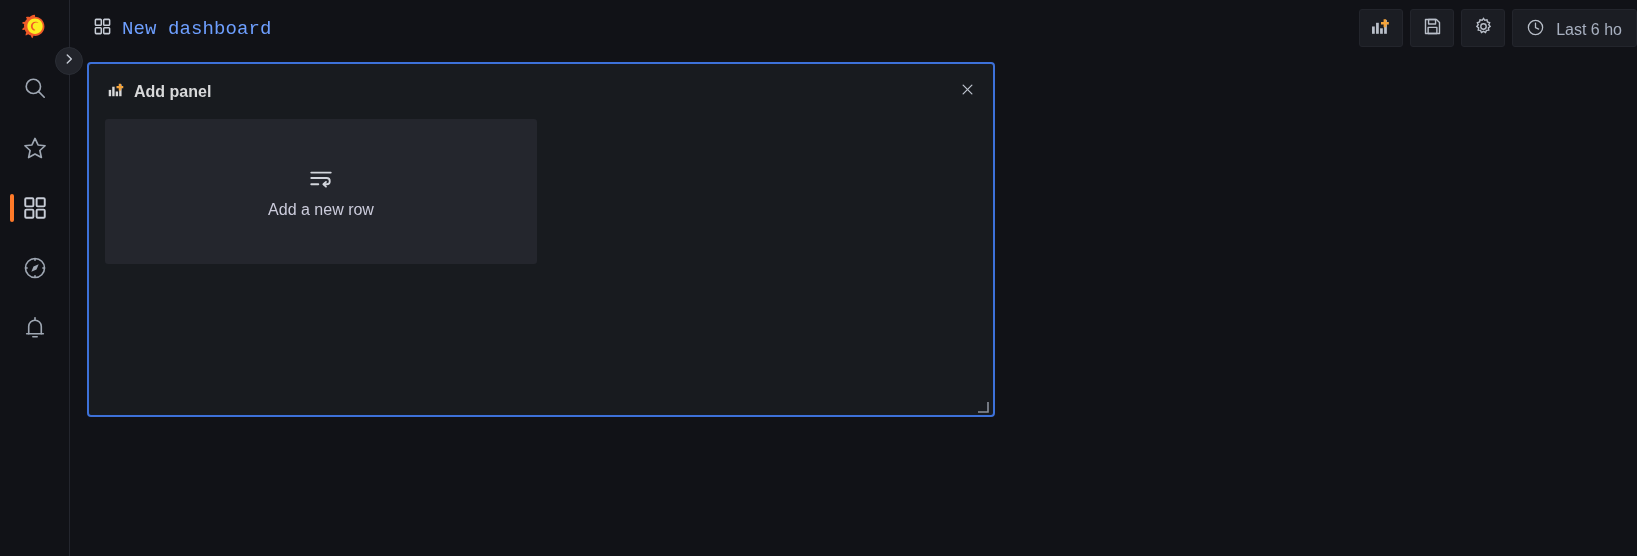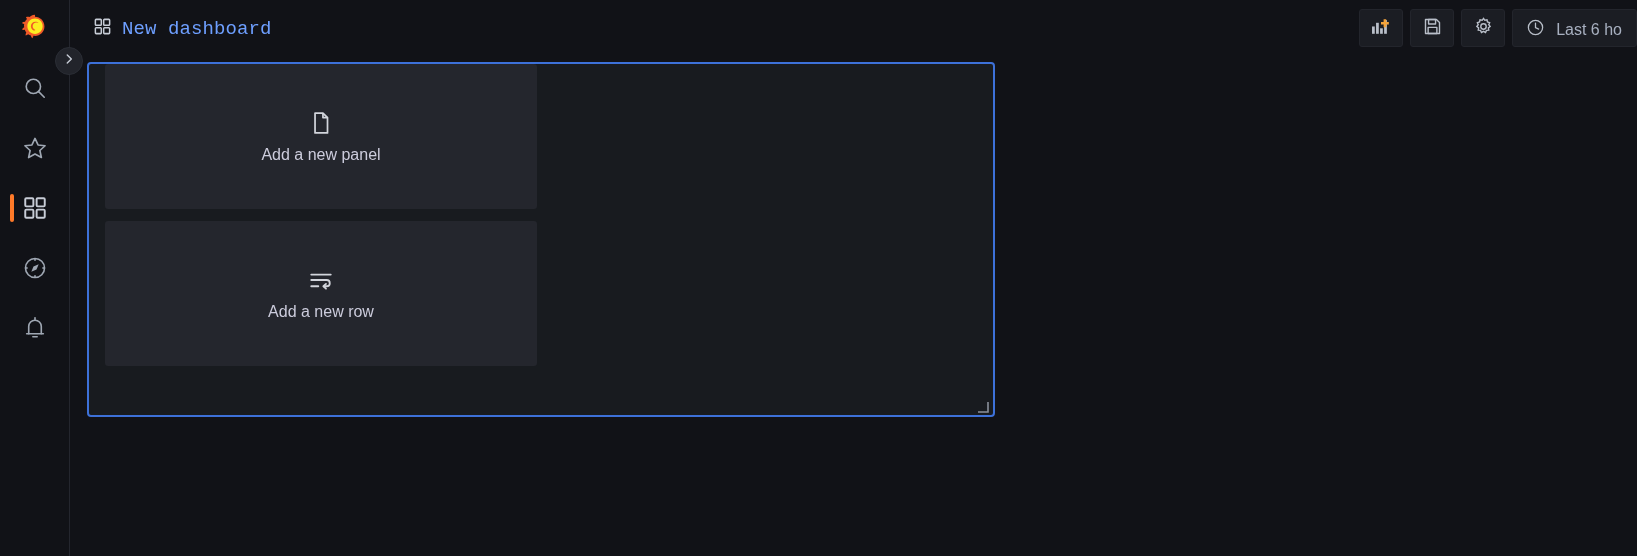--- a/index.html
+++ b/index.html
@@ -313,32 +313,46 @@
             <polyline points="12,6.5 12,12 16,14"></polyline>
           </svg>
         </span>
         <span id="time-picker-label">Last 6 ho</span>
       </div>
     </div>
   </div>
 
   <div id="add-panel">
 
+    <div id="add-panel-header">
+      <div id="add-panel-title-wrap">
+        <span>
+          <svg width="19" height="19" viewBox="0 0 24 24">
+            <rect x="2.2" y="12.5" width="3" height="8" fill="#d8d9da"></rect>
+            <rect x="6.6" y="8.5" width="3" height="12" fill="#d8d9da"></rect>
+            <rect x="11" y="14.5" width="3" height="6" fill="#d8d9da"></rect>
+            <rect x="15.4" y="5.5" width="3" height="15" fill="#d8d9da"></rect>
+            <path d="M17.6 9.4h3.1V6.3h3.1v3.1h3.1v3.1h-3.1v3.1h-3.1v-3.1h-3.1z" transform="translate(-4.2,-1.1) scale(0.92)" fill="#f2a33c"></path>
+          </svg>
+        </span>
+        <span id="add-panel-title">Add panel</span>
+      </div>
+
+      <div id="close-btn">
+        <span>
+          <svg width="15" height="15" viewBox="0 0 24 24" stroke="#b9bfc9" stroke-width="2.1" stroke-linecap="round">
+            <line x1="5" y1="5" x2="19" y2="19"></line>
+            <line x1="19" y1="5" x2="5" y2="19"></line>
+          </svg>
+        </span>
+      </div>
+    </div>
 
     <div id="add-panel-body">
 
-      <div class="opt-card">
-        <span class="opt-icon">
-          <svg width="26" height="26" viewBox="0 0 24 24" fill="none" stroke="#d2d5dc" stroke-width="1.6" stroke-linejoin="round">
-            <path d="M6.5 2.8h7.3l4.2 4.2v14.2H6.5z"></path>
-            <polyline points="13.8,2.8 13.8,7 18,7"></polyline>
-          </svg>
-        </span>
-        <span class="opt-label">Add a new panel</span>
-      </div>
 
       <div class="opt-card">
         <span class="opt-icon">
           <svg width="26" height="26" viewBox="0 0 24 24" fill="none" stroke="#d2d5dc" stroke-width="1.7" stroke-linecap="round" stroke-linejoin="round">
             <line x1="3" y1="7" x2="21" y2="7"></line>
             <path d="M3 12h14.2a2.9 2.9 0 0 1 0 5.8h-2.4"></path>
             <polyline points="16.6,15.6 14.2,17.8 16.6,20"></polyline>
             <line x1="3" y1="17.8" x2="9.5" y2="17.8"></line>
           </svg>
         </span>

